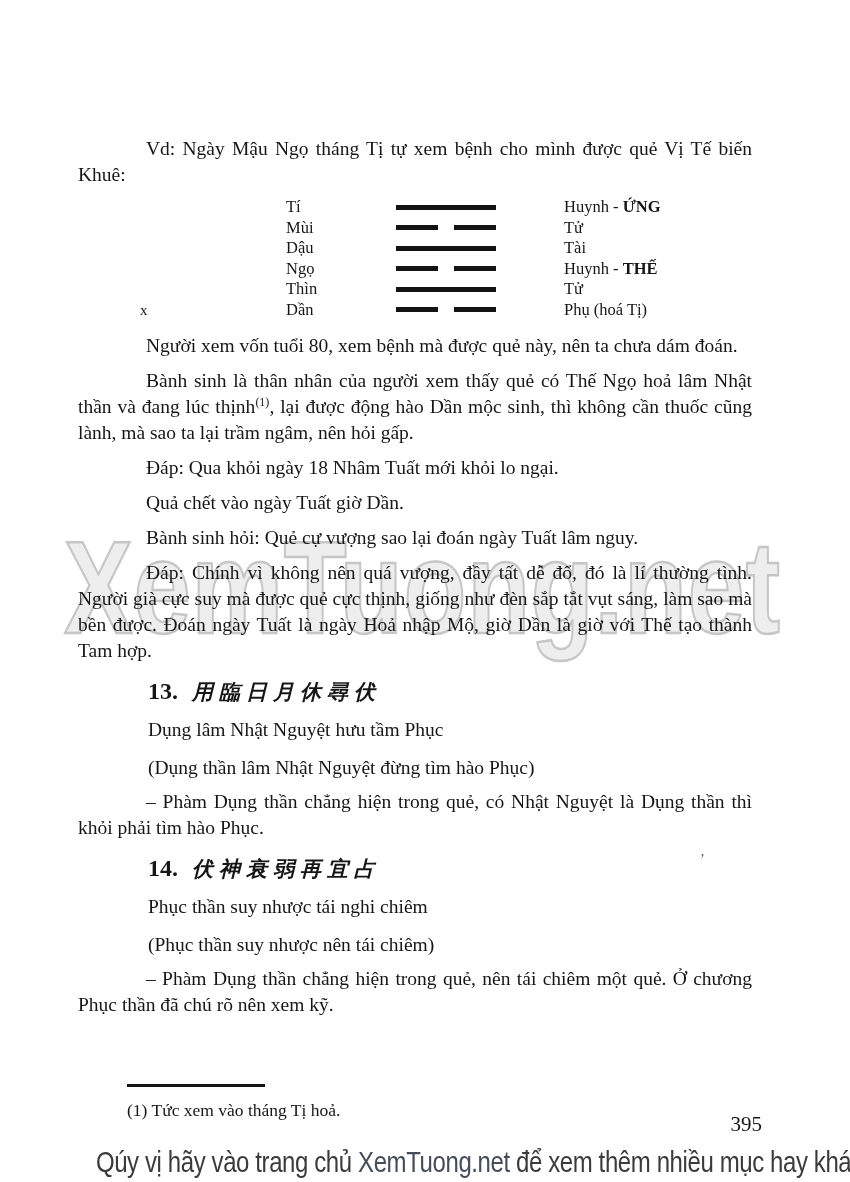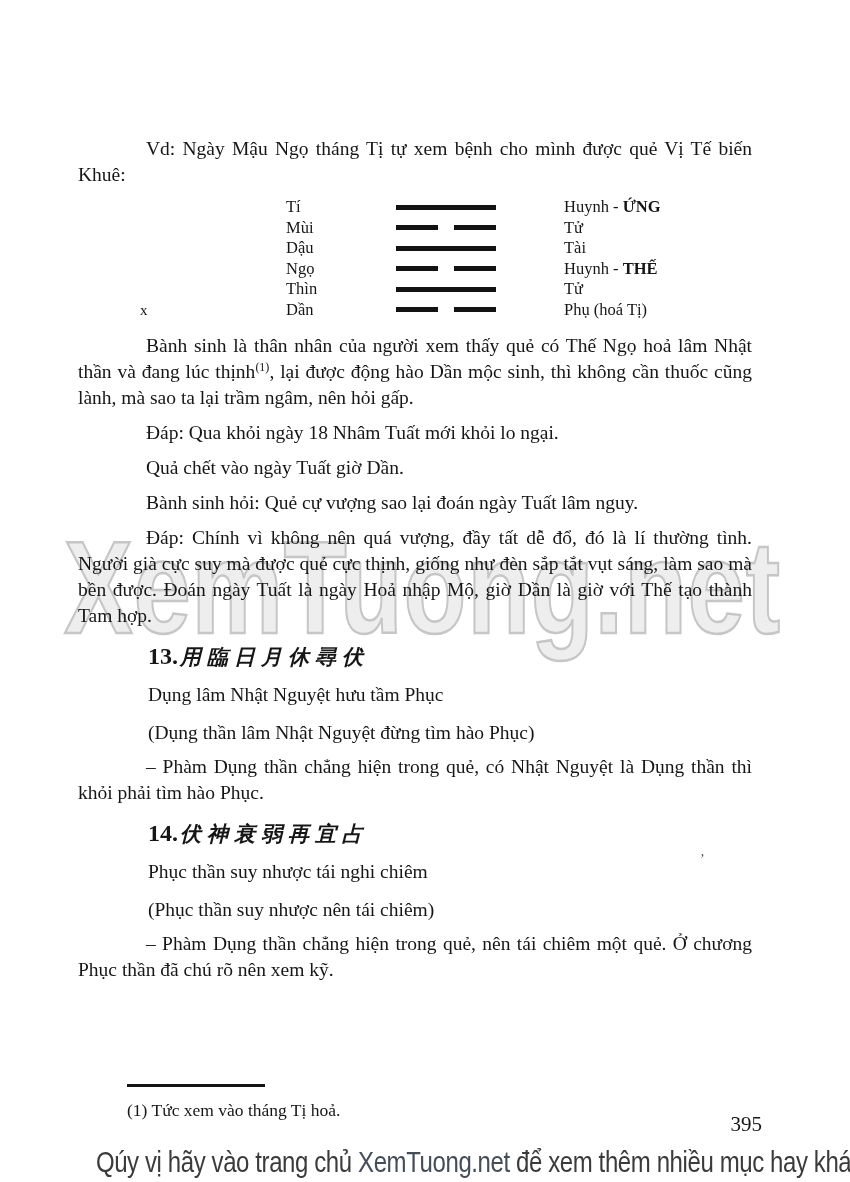--- a/index.html
+++ b/index.html
@@ -36,21 +36,21 @@
   .hex-marker { font-size:15px; }
   .hex-line { width:100px; height:5px; display:flex; justify-content:space-between; }
   .seg { height:5px; background:#131313; }
   .solid .seg { width:100px; }
   .broken .seg { width:42px; }
   .hex-label b { font-weight:bold; }
 
   
   .cjk-heading { margin:14px 0 9px 70px; text-align:left; }
   .cjk-heading .num { font-weight:bold; font-size:24px; }
-  .cjk-heading .cjk { font-weight:bold; font-style:italic; font-size:21px; letter-spacing:6px; margin-left:2px; }
+  .cjk-heading .cjk { font-weight:bold; font-style:italic; font-size:21px; letter-spacing:6px; margin-left:14px; }
 
   sup.fnref { font-size:12px; line-height:0; }
 
   
   .footnote-block { position:absolute; left:90px; top:1084px; z-index:1; text-align:left; }
   .footnote-rule { width:138px; height:3px; background:#141414; margin-left:37px; }
   .footnote-text { margin:13px 0 0 37px; font-size:17.5px; }
 
   .page-number { position:absolute; right:88px; top:1112px; z-index:1; font-size:21px; }
 
@@ -123,20 +123,21 @@
         <span class="hex-marker">x</span>
         <span class="hex-branch">Dần</span>
         <span class="hex-line broken">
             <i class="seg"></i>
             <i class="seg"></i>
           </span>
         <span class="hex-label"><span>Phụ (hoá Tị)</span><b></b></span>
       </div>
     </div>
 
+    <p class="para indent">Người xem vốn tuổi 80, xem bệnh mà được quẻ này, nên ta chưa dám đoán.</p>
 
     <p class="para indent"><span>Bành sinh là thân nhân của người xem thấy quẻ có Thế Ngọ hoả lâm Nhật thần và đang lúc thịnh</span><sup class="fnref">(1)</sup><span>, lại được động hào Dần mộc sinh, thì không cần thuốc cũng lành, mà sao ta lại trầm ngâm, nên hỏi gấp.</span></p>
 
     <p class="para indent">Đáp: Qua khỏi ngày 18 Nhâm Tuất mới khỏi lo ngại.</p>
     <p class="para indent">Quả chết vào ngày Tuất giờ Dần.</p>
     <p class="para indent">Bành sinh hỏi: Quẻ cự vượng sao lại đoán ngày Tuất lâm nguy.</p>
     <p class="para indent">Đáp: Chính vì không nên quá vượng, đầy tất dễ đổ, đó là lí thường tình. Người già cực suy mà được quẻ cực thịnh, giống như đèn sắp tắt vụt sáng, làm sao mà bền được. Đoán ngày Tuất là ngày Hoả nhập Mộ, giờ Dần là giờ với Thế tạo thành Tam hợp.</p>
 
     <h3 class="cjk-heading"><span class="num">13.</span><span class="cjk">用臨日月休尋伏</span></h3>
     <p class="para hang">Dụng lâm Nhật Nguyệt hưu tầm Phục</p>

